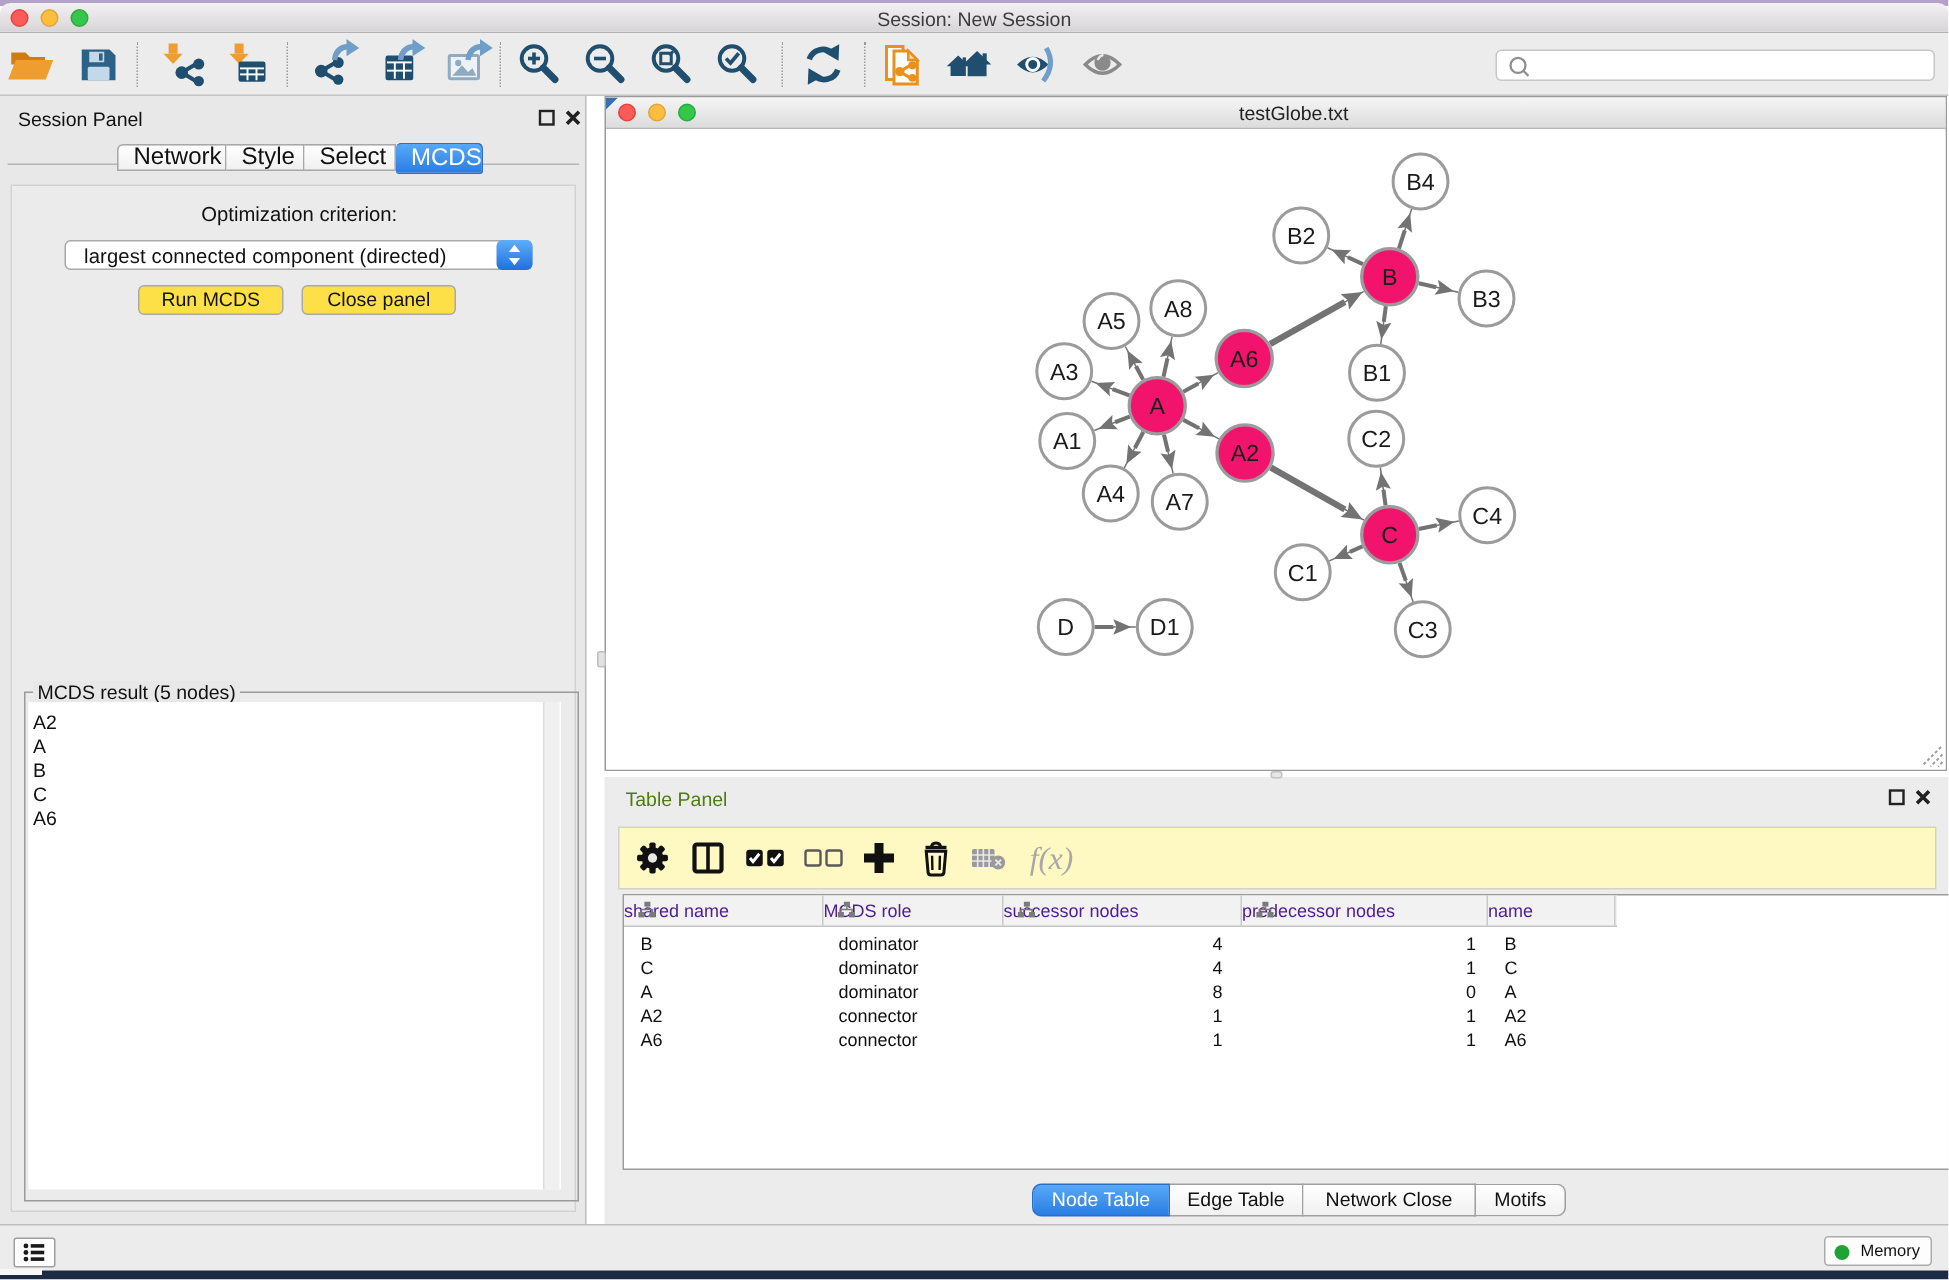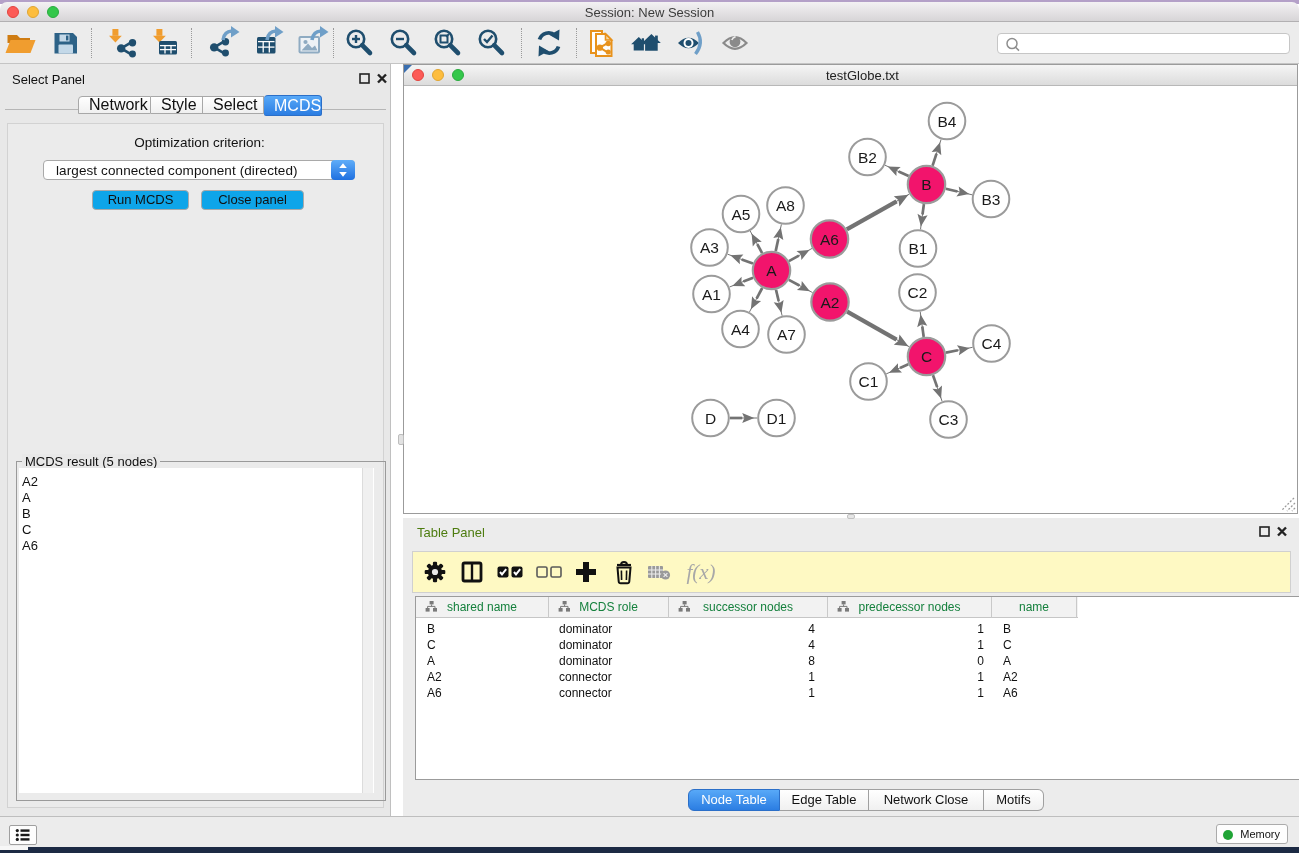--- a/index.html
+++ b/index.html
@@ -36,21 +36,21 @@
   .tab.last { border-radius:0 4px 0 0; }
   .tab.sel { background:linear-gradient(#58a9f8,#2b7de2); color:#fff; border-color:#2b6fc8; border-radius:4px 4px 2px 2px; margin-top:-1px; height:21px; line-height:19px; }
   #cpInner { position:absolute; left:7px; top:59px; width:377px; height:685px;
     background:#ebebeb; border:1px solid #d2d2d2; }
   #optLabel { position:absolute; left:8px; top:71px; width:383px; text-align:center; font-size:13.5px; color:#111; }
   #dropdown { position:absolute; left:43px; top:96px; width:312px; height:20px;
     background:#fff; border:1px solid #a9a9a9; border-radius:4px; }
   #dropdown .txt { position:absolute; left:12px; top:2px; font-size:13.5px; color:#111; letter-spacing:0.1px; }
   #dropdown .step { position:absolute; right:-1px; top:-1px; width:24px; height:20px;
     background:linear-gradient(#5fadf9,#1f70e0); border-radius:4px; }
-  .btn { position:absolute; height:20px; background:#0ea5e9; border:1px solid #a9a9a9;
+  .btn { position:absolute; height:20px; background:#fde047; border:1px solid #a9a9a9;
     border-radius:4px; font-size:13px; color:#111; text-align:center; line-height:18px; }
   #fieldset { position:absolute; left:16px; top:397px; width:370px; height:340px;
     border:1px solid #9a9a9a; }
   #legend { position:absolute; left:22px; top:390px; background:#e8e8e8; padding:0 3px;
     font-size:13px; color:#111; }
   #listbox { position:absolute; left:19px; top:404px; width:355px; height:325px;
     background:#fff; font-size:13px; color:#111; }
   #listbox .item { padding-left:3px; height:16px; line-height:16px; }
   #listbox { padding-top:6px; }
   #listScroll { position:absolute; left:343px; top:0px; width:11px; height:325px;
@@ -68,21 +68,21 @@
   
   #tpanel { left:403px; top:518px; width:896px; height:298px; background:#ececec; }
   #tpHeader .t { position:absolute; left:14px; top:7px; font-size:13px; color:#4d7c0f; }
   #tToolbar { position:absolute; left:9px; top:33px; width:879px; height:42px;
     background:#fef9c3; border:1px solid #d0d0d0; }
   #tTable { position:absolute; left:12px; top:78px; width:1276px; height:184px;
     background:#fff; border:1px solid #9b9b9b; left:12px; }
   .thead { position:absolute; left:0; top:0; width:662px; height:21px; background:#f2f2f2;
     border-bottom:1px solid #c6c6c6; }
   .thcell { position:absolute; top:0; height:21px; border-right:1px solid #c9c9c9;
-    font-size:12px; color:#15803d; text-align:center; line-height:21px; }
+    font-size:12px; color:#4c1d95; line-height:21px; }
   .trow { position:absolute; font-size:12px; color:#111; height:16px; line-height:16px; }
   .btabs { position:absolute; display:flex;padding-left:16px; }
   .btab { height:22px; background:linear-gradient(#ffffff,#f0f0f0); border:1px solid #a0a0a0; border-left:none;
     font-size:13px; color:#111; text-align:center; line-height:20px; }
   .btab.first { border-left:1px solid #a0a0a0; border-radius:6px 0 0 6px; }
   .btab.last { border-radius:0 6px 6px 0; }
   .btab.sel { background:linear-gradient(#58a9f8,#2b7de2); color:#fff; border-color:#2b6fc8; }
 
   
   #statusbar { left:0; top:816px; width:1299px; height:31px; background:#ececec;
@@ -251,21 +251,21 @@
   <div id="searchbox">
       <svg width="20" height="19" viewBox="0 0 20 19" style="position:absolute;left:5px;top:1px">
         <circle cx="9" cy="8.6" r="5" stroke="#8e8e8e" stroke-width="1.5" fill="none"></circle>
         <line x1="12.5" y1="12.2" x2="16" y2="15.6" stroke="#8e8e8e" stroke-width="1.5"></line>
       </svg>
     </div>
 </div>
 
 <div class="abs" id="cpanel">
   <div id="cpHeader">
-    <div class="t">Select Panel</div>
+    <div class="t">Session Panel</div>
     <svg width="40" height="16" viewBox="0 0 40 16" style="position:absolute;left:358px;top:7px">
         <rect x="2" y="3" width="9" height="9" stroke="#222" stroke-width="1.6" fill="none"></rect>
         <path d="M20 3.5 L28 11.5 M28 3.5 L20 11.5" stroke="#222" stroke-width="2.4"></path>
       </svg>
   </div>
   <div style="position:absolute;left:5px;top:45px;width:381px;height:1px;background:#b6b6b6;"></div>
   <div class="tabs" style="left:78px; top:32px;">
     <div class="tab first" style="width:73px">Network</div>
     <div class="tab" style="width:52px">Style</div>
     <div class="tab" style="width:61px">Select</div>

